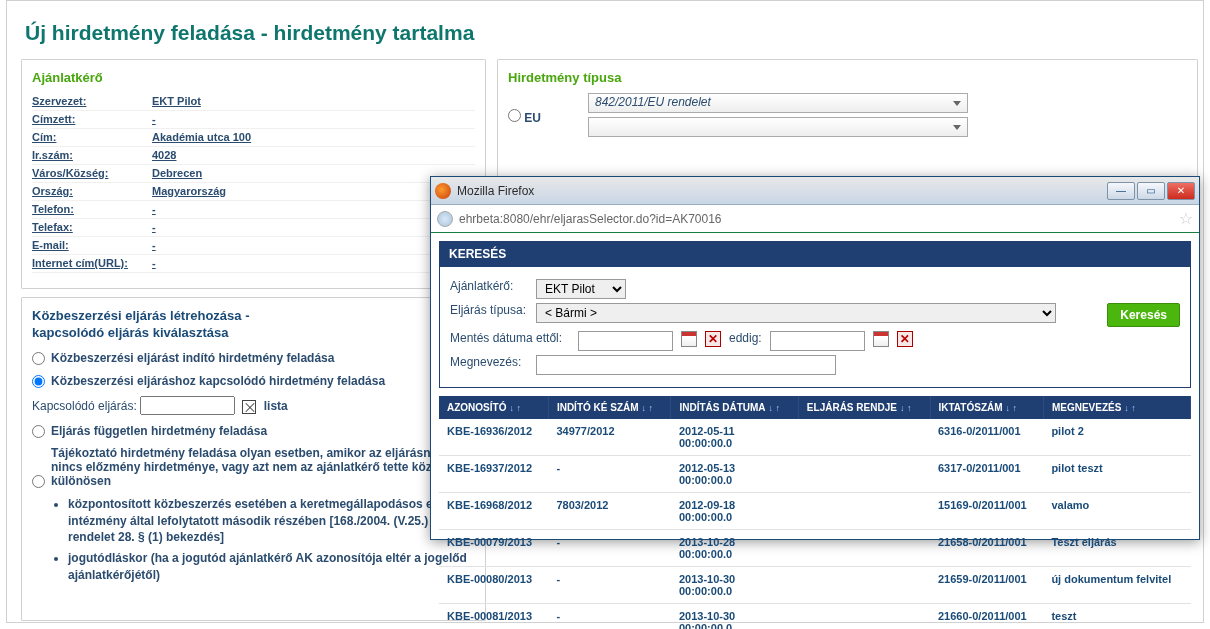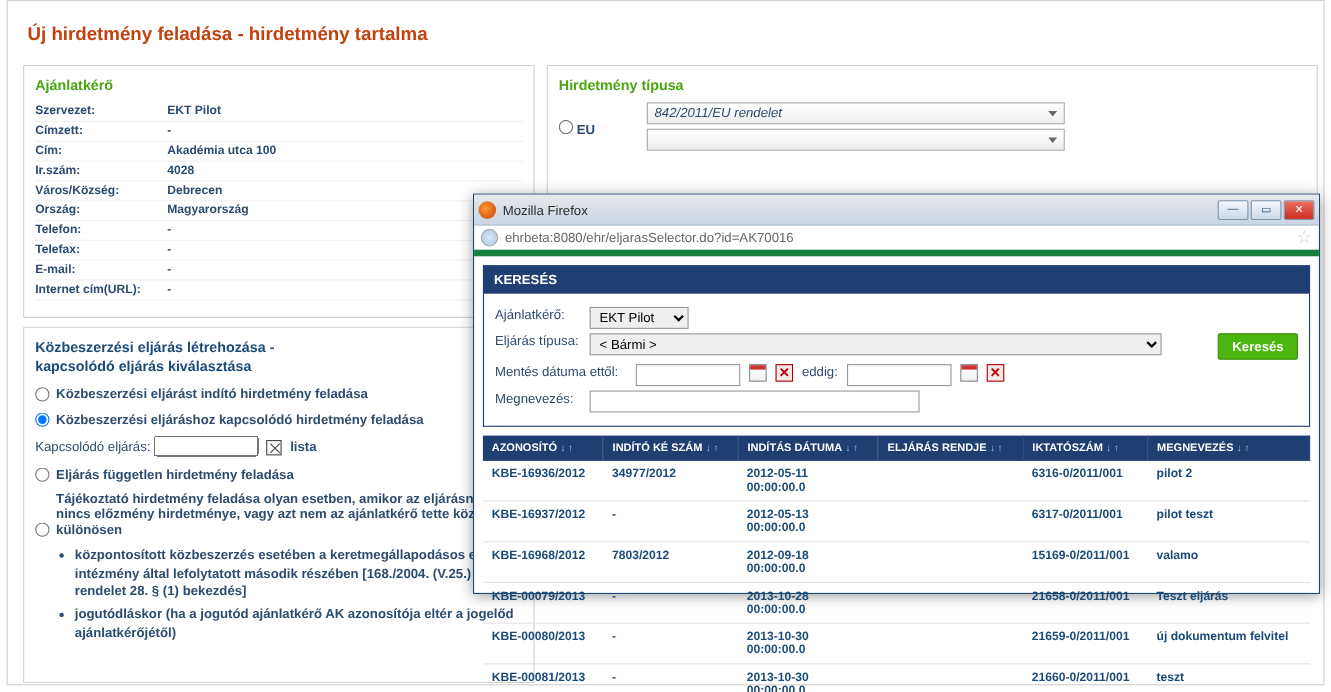--- a/index.html
+++ b/index.html
@@ -1,28 +1,28 @@
 <!DOCTYPE html>
 <html><head>
 <meta charset="utf-8">
 <style>
   * { box-sizing: border-box; margin: 0; padding: 0; }
   body { font-family: Arial, sans-serif; font-size: 12px; background: #fff; color: #333; position: relative; width: 1210px; height: 629px; overflow: hidden; }
   .frame { border: 1px solid #d1d1d1; position: absolute; }
   .outer { left: 6px; top: 0; width: 1198px; height: 623px; background: #fff; padding: 10px 12px; }
-  .page-title { color: #c2410c; font-size: 17px; font-weight: bold; margin: 10px 0 18px 6px; }
+  .page-title { color: #0f766e; font-size: 21px; font-weight: bold; margin: 10px 0 18px 6px; }
   .panel { border: 1px solid #d1d1d1; border-radius: 1px; margin-bottom: 6px; padding: 10px 10px 12px 10px; position: relative; }
   .panel.address { position: absolute; left: 14px; top: 58px; width: 465px; height: 230px; }
   .panel.procedure { position: absolute; left: 14px; top: 296px; width: 465px; height: 324px; }
   .panel.type { position: absolute; left: 490px; top: 58px; width: 701px; height: 122px; }
   .panel-title { color: #49a60e; font-weight: bold; font-size: 13px; margin-bottom: 8px; }
   .panel-title.green { color: #49a60e; }
   .panel-title.blue { color: #1A4B78; font-weight: bold; font-size: 13px; margin-bottom: 6px; }
   table.kv { border-collapse: collapse; width: 100%; }
-  table.kv td { padding: 2px 4px 3px 0; vertical-align: top; }
+  table.kv td { padding: 2px 4px 3px 0; vertical-align: top; text-decoration: underline; }
   table.kv td.k { color: #2b4c6f; font-weight: bold; width: 120px; font-size: 11px; }
   table.kv td.v { color: #2b4c6f; font-weight: bold; font-size: 11px; }
   table.kv tr { border-bottom: 1px solid #f0f0f0; }
   .proc .panel-title { color: #1A4B78; font-weight: bold; font-size: 13px; line-height: 1.3; }
   .proc .opt { margin: 8px 0; font-size: 12px; color: #2b4c6f; font-weight: bold; display: flex; align-items: flex-end; gap: 6px; }
   .proc .opt input { margin-top: 2px; }
   .proc .subrow { margin-left: 0px; margin-top: 2px; color: #2b4c6f; }
   .proc .subrow input[type="text"] { width: 95px; }
   .proc .subrow a { color: #2b4c6f; font-weight: bold; text-decoration: none; }
   .proc ul { margin-left: 36px; margin-top: 8px; }
@@ -35,21 +35,21 @@
   .sel-empty::after { content: ""; position: absolute; right: 6px; top: 7px; border-left: 4px solid transparent; border-right: 4px solid transparent; border-top: 5px solid #666; }
 
   
   .popup { position: absolute; left: 430px; top: 176px; width: 770px; height: 364px; border: 1px solid #1A4B78; background: #fff; box-shadow: 0 2px 12px rgba(0,0,0,0.4); }
   .tbar { height: 28px; background: linear-gradient(#e8e8e8,#c9d6e6); border-bottom: 1px solid #9aaebf; display: flex; align-items: center; padding: 0 4px; }
   .tbar .ff-icon { width: 16px; height: 16px; background: radial-gradient(circle at 40% 40%, #ff9a2f, #d65a14 70%); border-radius: 50%; margin-right: 6px; }
   .tbar .title { flex: 1; color: #2b2b2b; font-size: 12px; }
   .tbar .winbtns { display: flex; gap: 2px; }
   .tbar .winbtn { width: 28px; height: 18px; background: linear-gradient(#f5f8fd,#cdd8e6); border: 1px solid #7c93a9; border-radius: 2px; display:flex;align-items:center;justify-content:center; font-size:10px; color:#1A4B78; }
   .tbar .winbtn.close { background: linear-gradient(#ee6f63,#cc2b1e); color:#fff; }
-  .addr { height: 28px; border-bottom: 6px solid #15803d; display:flex;align-items:center;padding:0 6px; gap:6px;justify-content:space-between; }
+  .addr { height: 28px; border-bottom: 1px solid #15803d; display:flex;align-items:center;padding:0 6px; gap:6px;justify-content:space-between; }
   .addr .globe { width:16px;height:16px;border:1px solid #aaa;border-radius:50%; background: radial-gradient(#d8e8f6,#a8c5e0); }
   .addr .url { flex:1; color:#666; font-size:12px; }
   .addr .star { color:#ccc; font-size:16px; }
   .popup-body { padding: 8px; }
   .search-box { background:#1f3e72; color:#fff; font-weight:bold; padding:6px 10px; font-size:12px; }
   .search-form { border:1px solid #1f3e72; border-top:none; padding:8px 10px; }
   .search-form .row { display:flex; align-items:flex-start; margin:4px 0; gap:8px; }
   .search-form .lab { width:120px; color:#2b4c6f; font-size:12px; }
   .search-form select, .search-form input[type="text"] { border:1px solid #999; height:20px; padding:0 4px; font-size:12px; }
   .search-form .cal { width:16px;height:16px;display:inline-block;border:1px solid #888;background:linear-gradient(#fff 40%,#eee);position:relative; }

